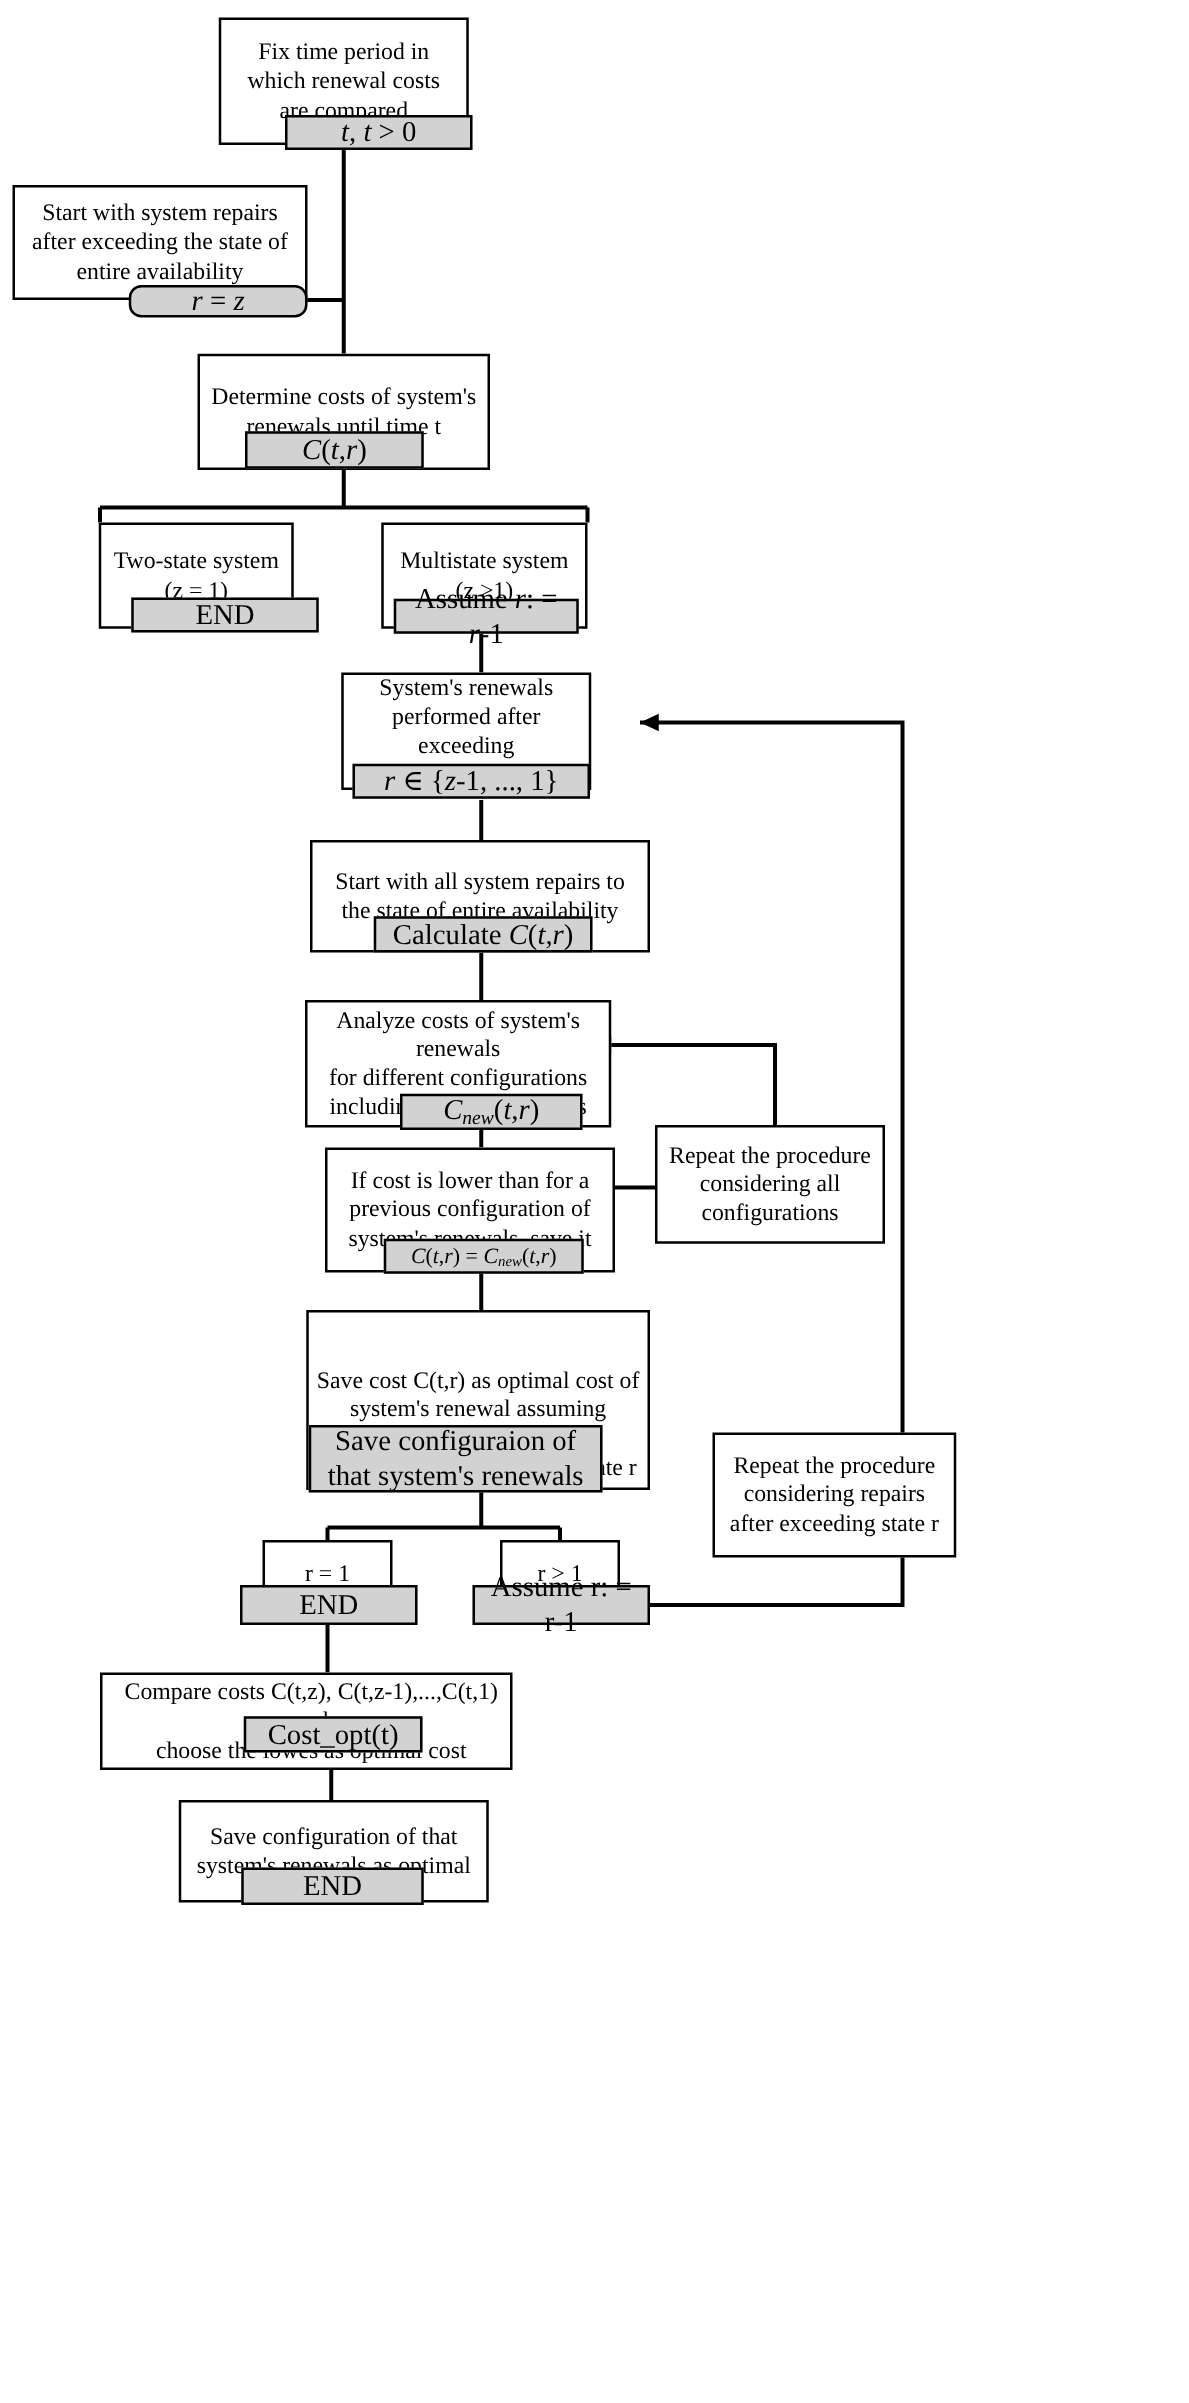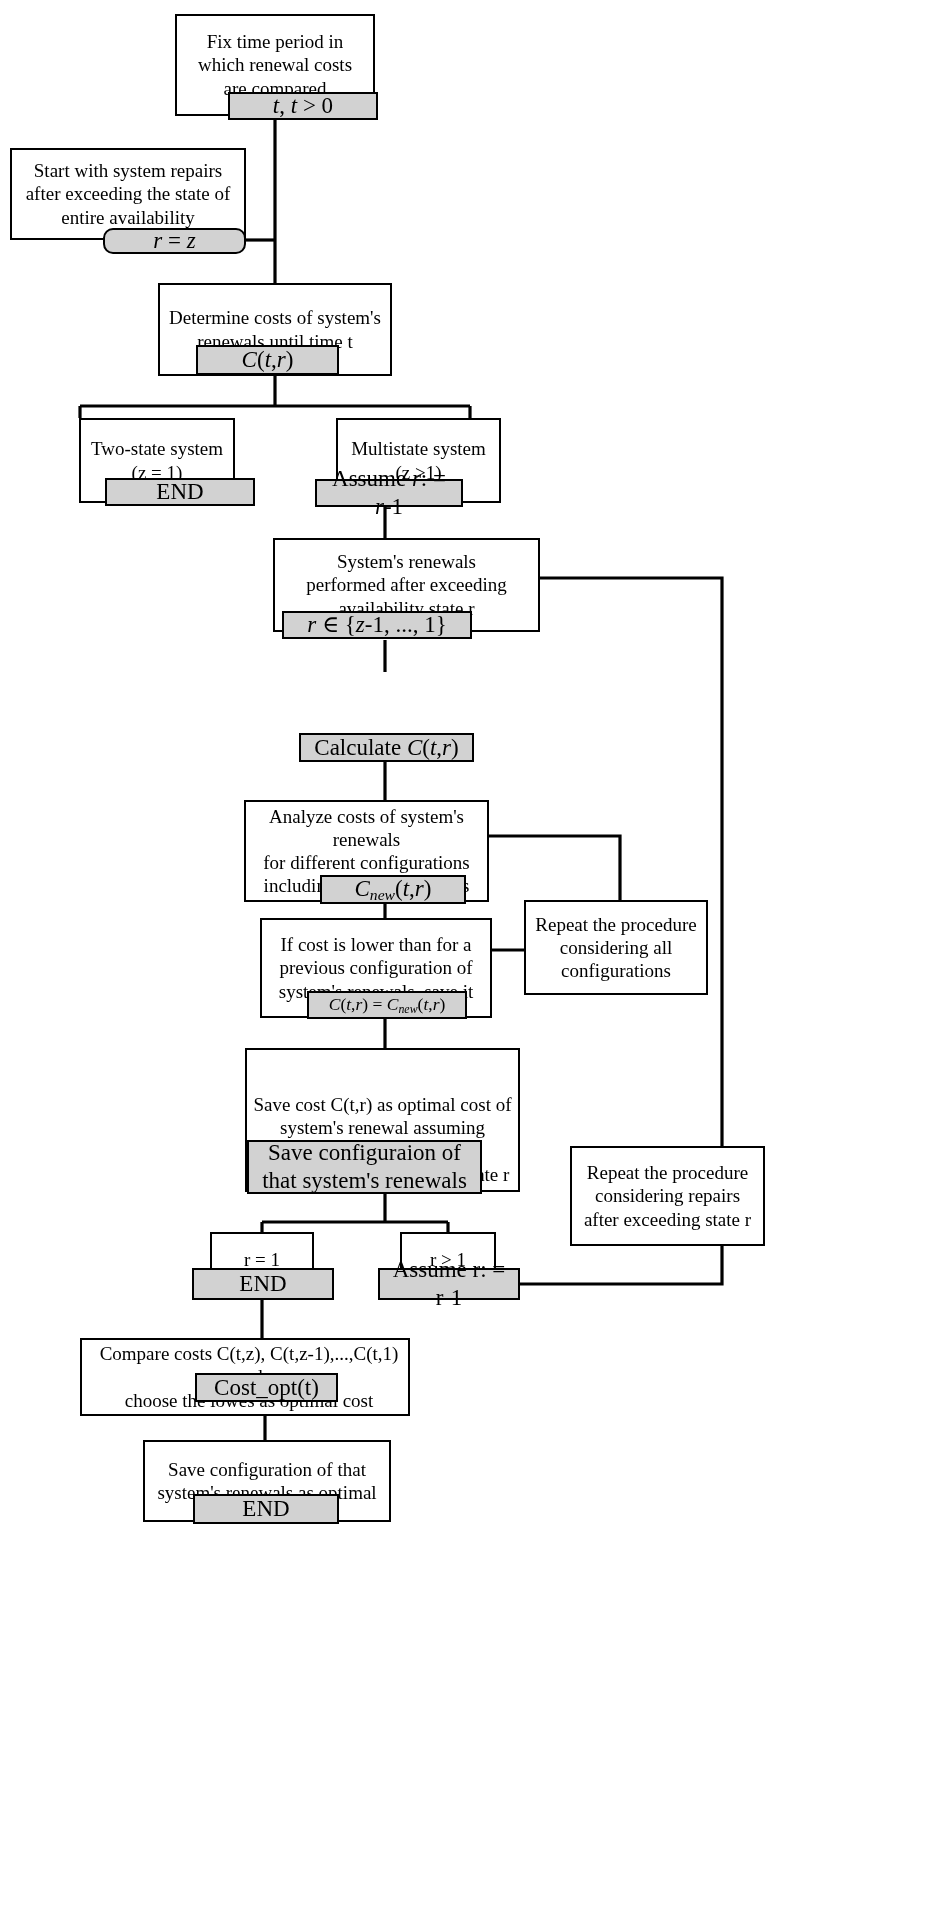--- a/index.html
+++ b/index.html
@@ -136,41 +136,47 @@
   <div class="node" style="left:79px;top:418px;width:156px;height:85px;">
     <span class="txt">
       <span>Two-state system</span><br>
       <span>(z = 1)</span>
     </span>
   </div>
   <div class="plate" style="left:105px;top:478px;width:150px;height:28px;">
     <span class="txt">END</span>
   </div>
 
-  <div class="node" style="left:305px;top:418px;width:165px;height:85px;margin-left:31px;">
+  <div class="node" style="left:305px;top:418px;width:165px;height:85px;">
     <span class="txt">
       <span>Multistate system</span><br>
       <span>(z &gt;1)</span>
     </span>
   </div>
   <div class="plate" style="left:315px;top:479px;width:148px;height:28px;">
     <span class="txt">Assume <i class="v">r</i>: = <i class="v">r</i>-1</span>
   </div>
 
-  <div class="node" style="left:273px;top:538px;width:267px;height:94px;align-items:center;">
+  <div class="node" style="left:273px;top:538px;width:200px;height:94px;align-items:center;">
     <span class="txt">
       <span>System's renewals</span><br>
       <span>performed after exceeding</span><br>
       <span>availability state r</span>
     </span>
   </div>
   <div class="plate" style="left:282px;top:611px;width:190px;height:28px;">
     <span class="txt"><i class="v">r</i> ∈ {<i class="v">z</i>-1, ..., 1}</span>
   </div>
 
+  <div class="node" style="left:248px;top:672px;width:272px;height:90px;">
+    <span class="txt">
+      <span>Start with all system repairs to</span><br>
+      <span>the state of entire availability</span>
+    </span>
+  </div>
   <div class="plate" style="left:299px;top:733px;width:175px;height:29px;">
     <span class="txt">Calculate <i class="v">C</i>(<i class="v">t</i>,<i class="v">r</i>)</span>
   </div>
 
   <div class="node" style="left:244px;top:800px;width:245px;height:102px;">
     <span class="txt">
       <span>Analyze costs of system's renewals</span><br>
       <span>for different configurations</span><br>
       <span>including imperfect repairs</span>
     </span>

